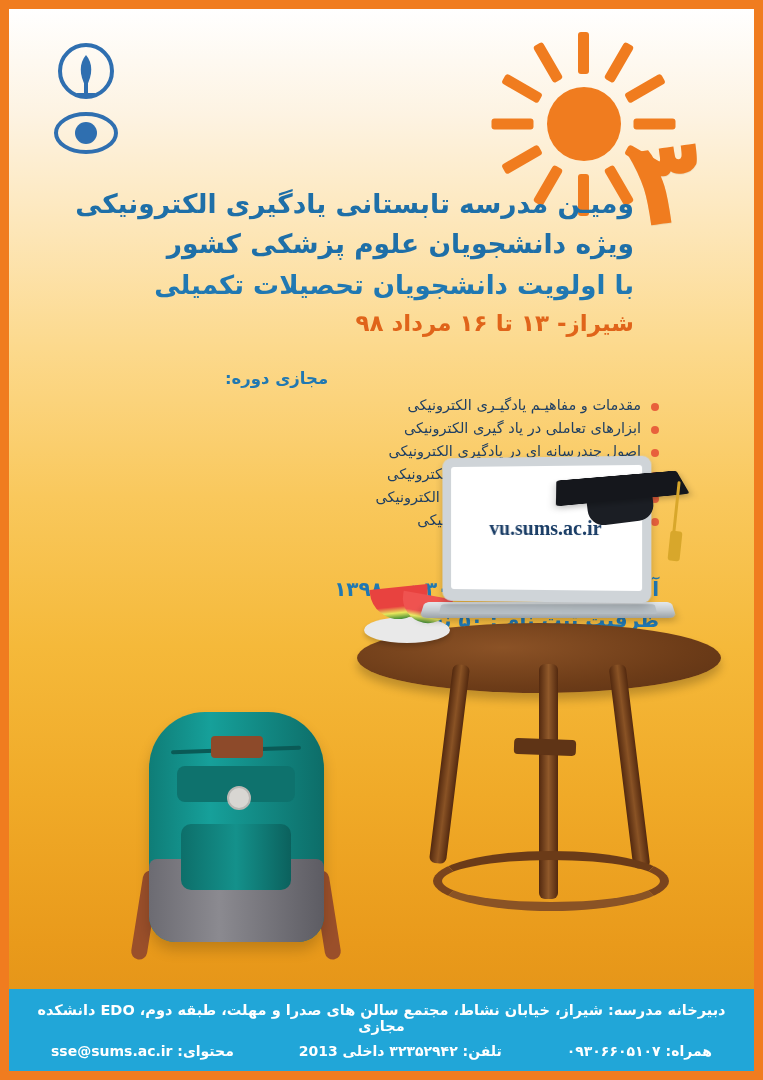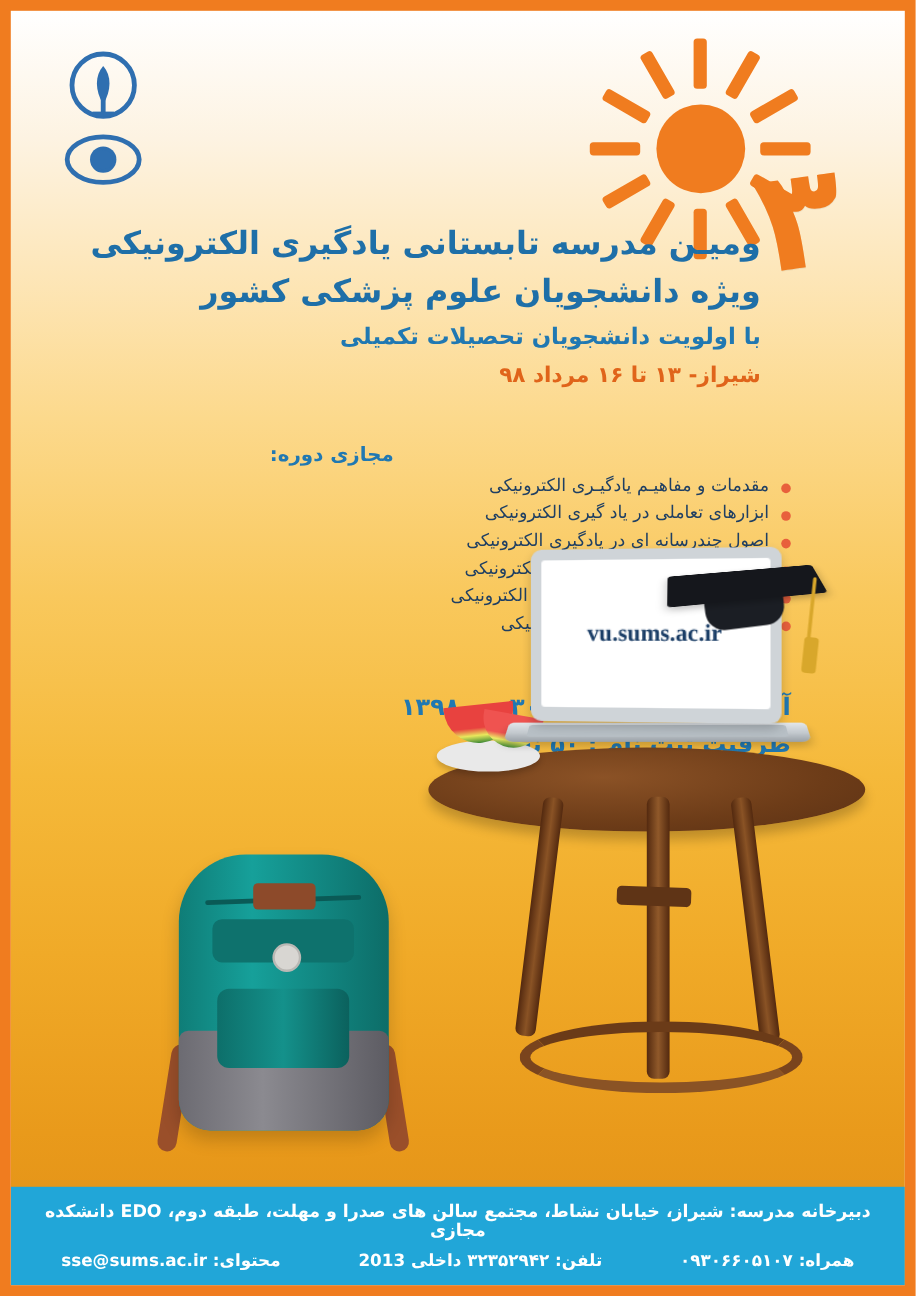--- a/index.html
+++ b/index.html
@@ -62,25 +62,25 @@
     text-align:right;
   }
   .t1,.t2{
     color:#1e6fa8;font-weight:bold;font-size:26px;line-height:1.5;
     letter-spacing:0px;
     white-space:nowrap;
   }
   .t1{font-size:26.5px;}
   .t2{font-size:26.5px;}
   .t3{
-    color:#2078b2;font-weight:bold;font-size:19px;margin-top:6px;
+    color:#2078b2;font-weight:bold;font-size:26px;margin-top:6px;
     padding-left:28px;
   }
   .t4{
-    color:#e0641a;font-weight:bold;font-size:18px;margin-top:10px;
+    color:#e0641a;font-weight:bold;font-size:23px;margin-top:10px;
     padding-left:40px;
   }
 
   
   .courses-label{
     position:absolute;top:360px;right:0;left:0;
     text-align:center;
     color:#2078b2;font-weight:bold;font-size:16.5px;
     padding-right:210px;
   }

